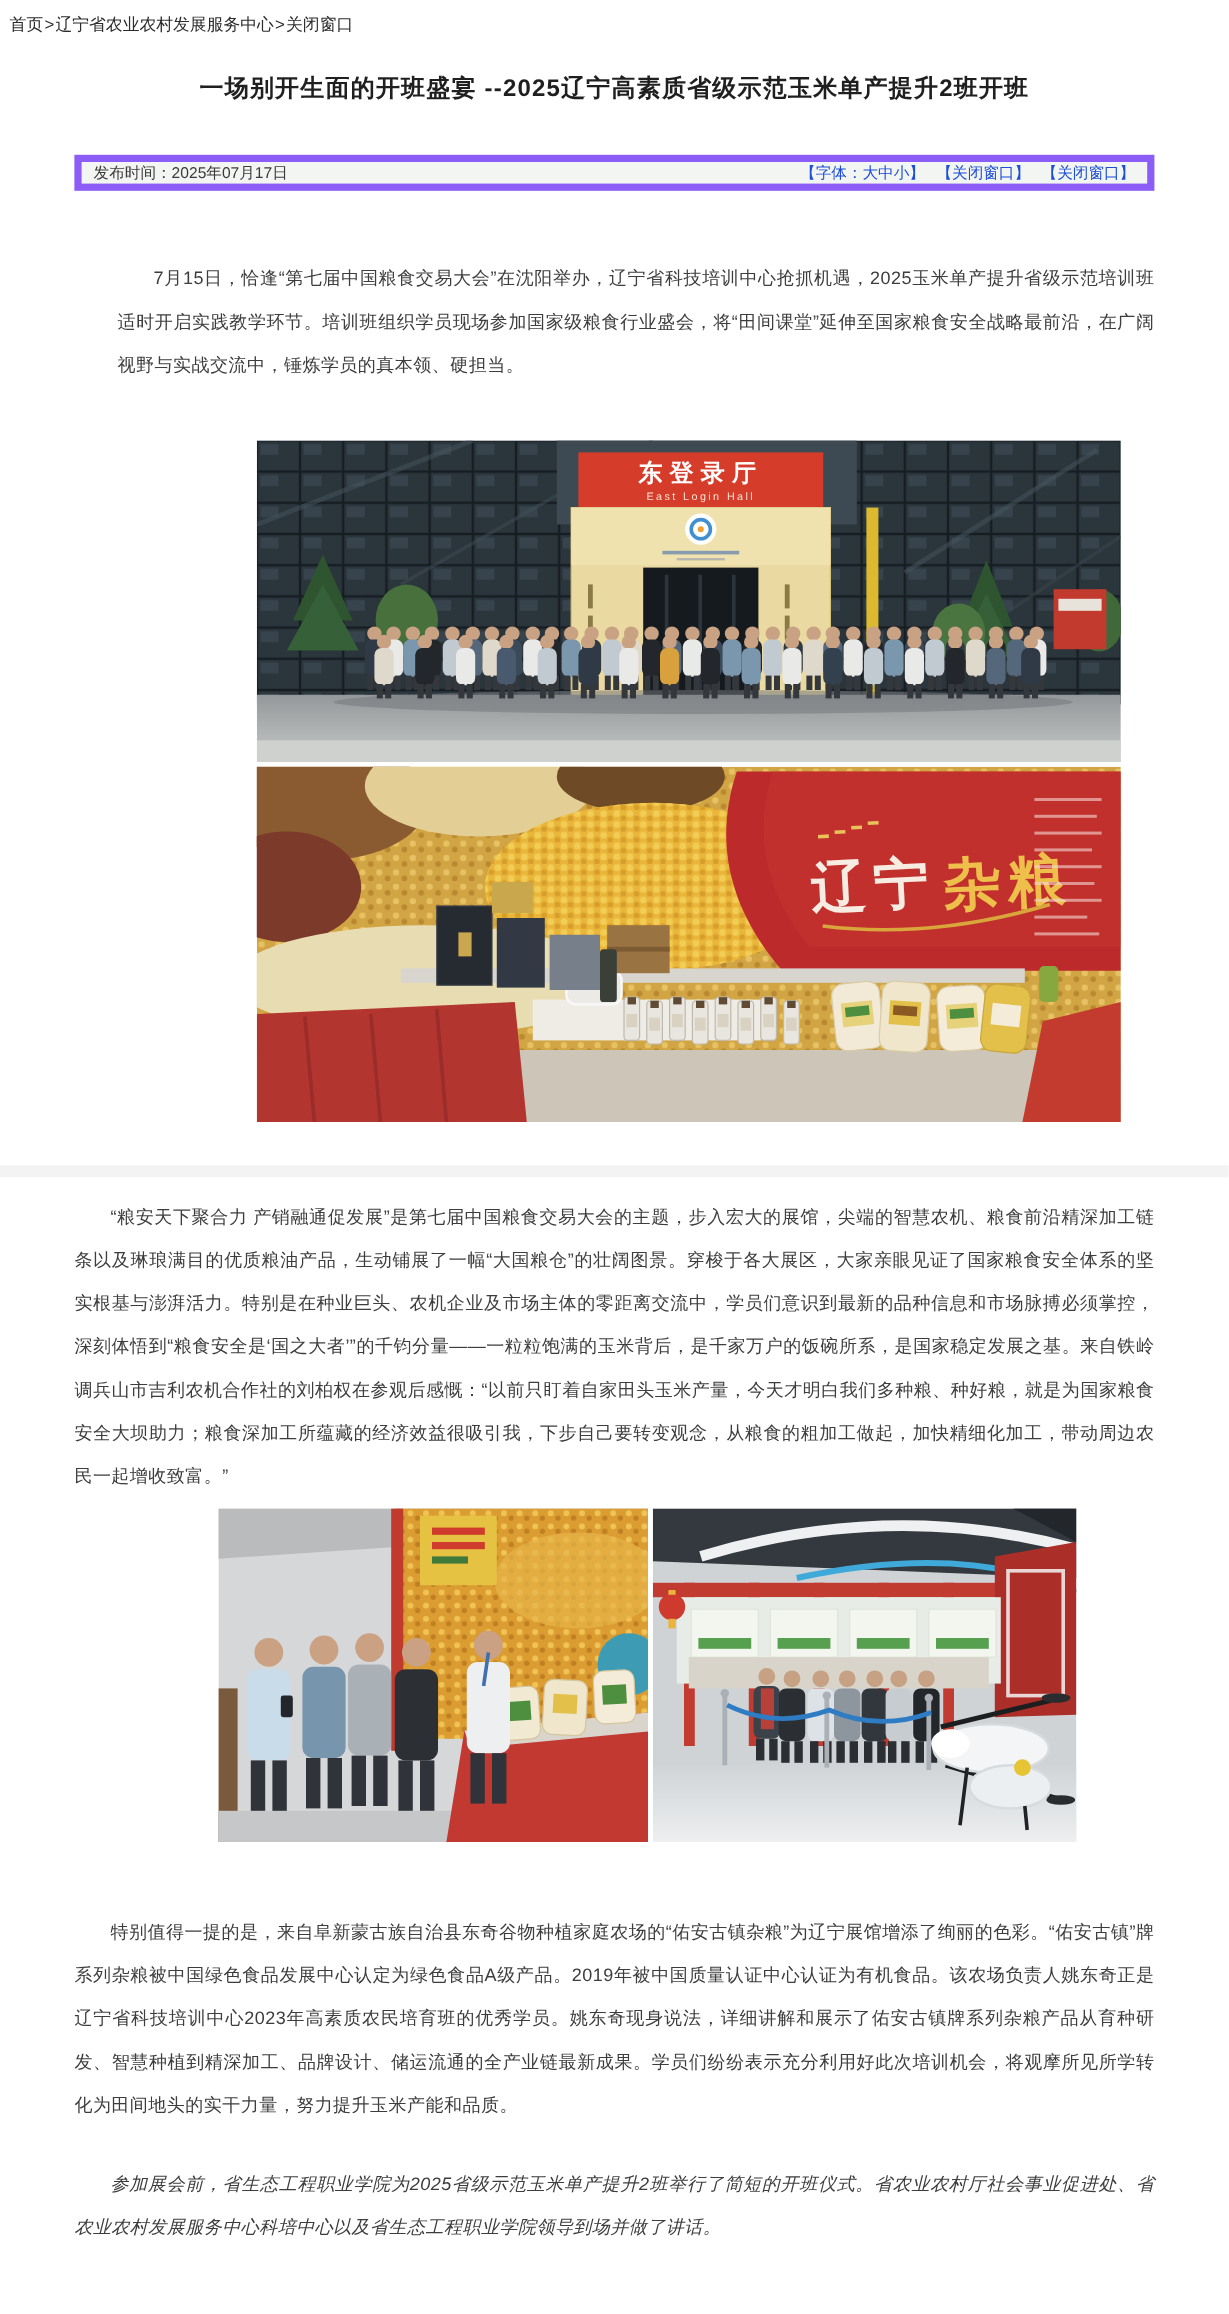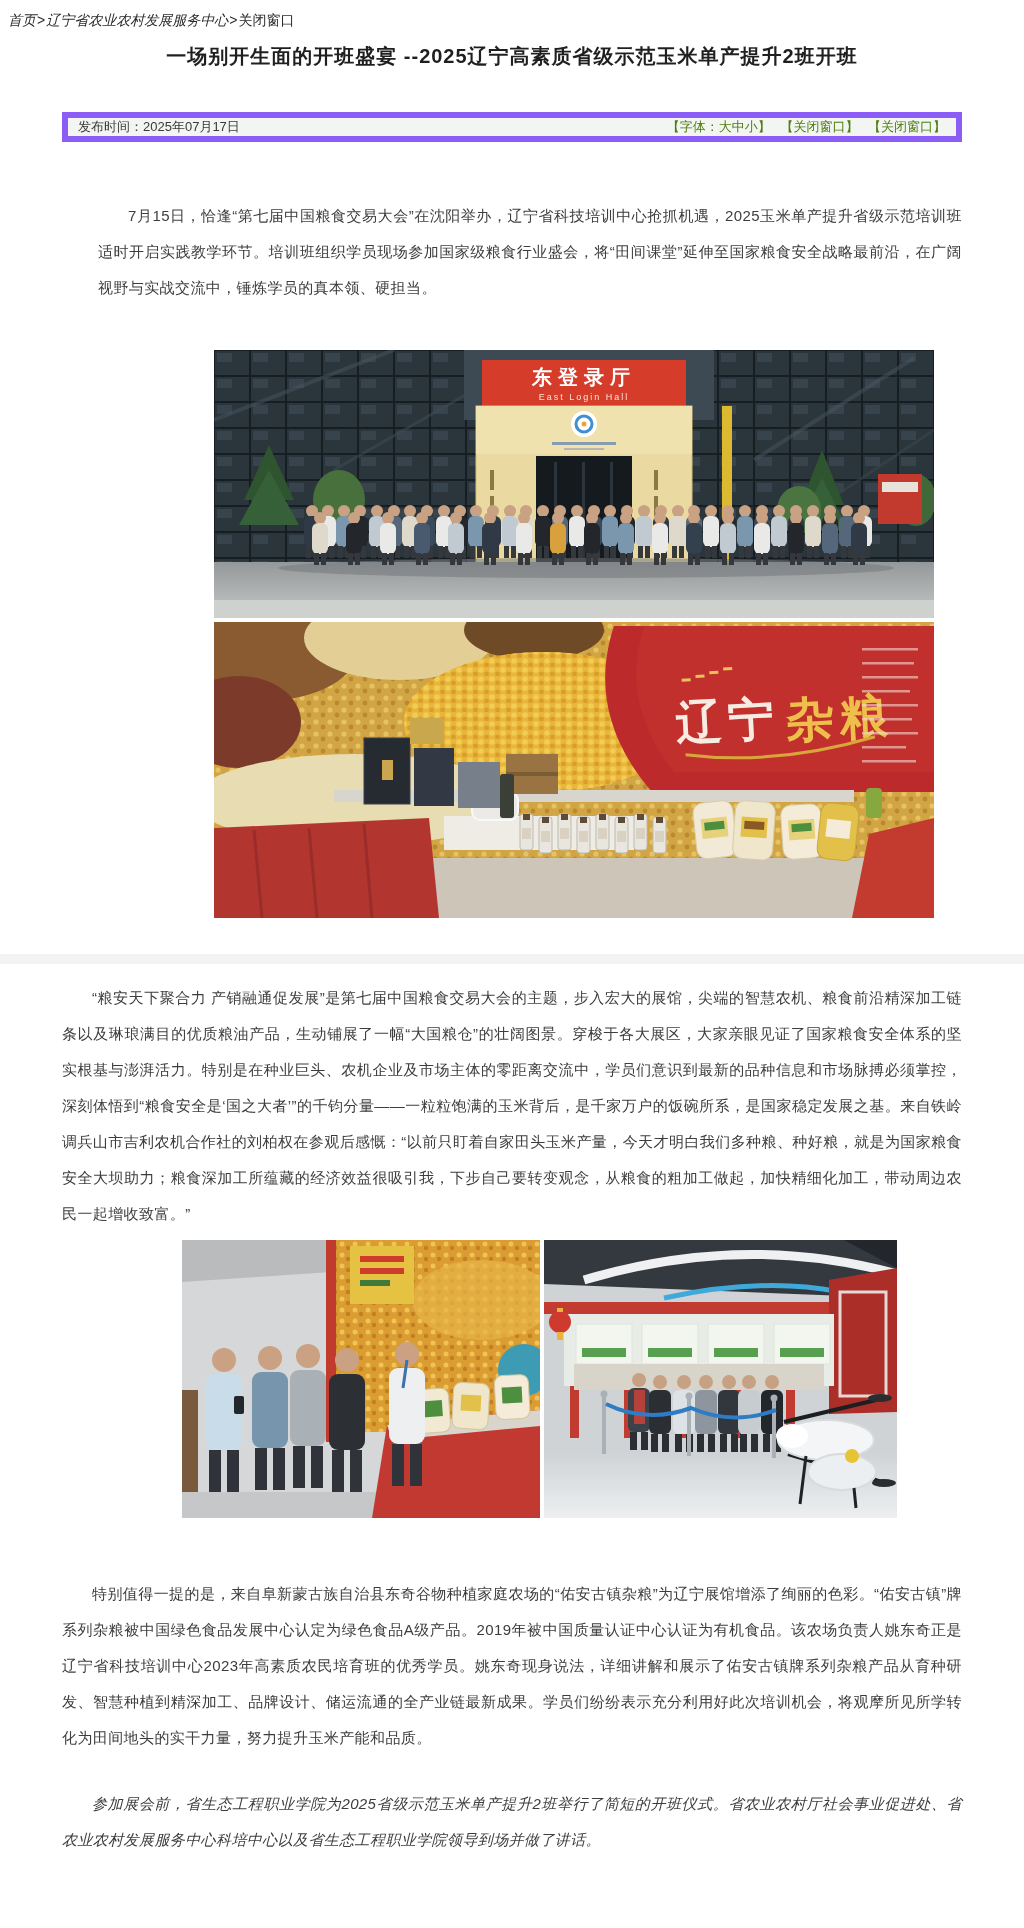--- a/index.html
+++ b/index.html
@@ -1,29 +1,29 @@
 <!DOCTYPE html>
 <html><head>
 <meta charset="utf-8">
 <style>
   * { margin:0; padding:0; box-sizing:border-box; }
   html,body { background:#ffffff; }
   body { font-family:"Liberation Sans","DejaVu Sans",sans-serif; }
   .page { width:1024px; height:1928px; margin:0 auto; background:#fff; overflow:hidden; }
 
   .breadcrumb { padding:12px 0 0 8px; font-size:14px; color:#2b2b2b; height:30px; }
-  .breadcrumb a { color:#2b2b2b; text-decoration:none; cursor:pointer;font-style:italic; }
+  .breadcrumb a { color:#2b2b2b; text-decoration:none; cursor:pointer; }
   .breadcrumb .sep { margin:0 1px; }
 
-  .title { margin-top:13px; text-align:center; font-size:20px; font-weight:bold; color:#1f1f1f; letter-spacing:1px; }
+  .title { margin-top:30px; text-align:center; font-size:20px; font-weight:bold; color:#1f1f1f; letter-spacing:1px; }
 
   .meta-bar { margin:42px 62px 0 62px; height:30px; background:#f2f5f1; border:6px solid #8b5cf6;
               display:flex; align-items:center; justify-content:space-between; padding:0 10px;
               font-size:13px; color:#3a3a3a; }
-  .meta-bar .tools span { margin-left:6px; cursor:pointer; color:#4d7c0f; }
+  .meta-bar .tools span { margin-left:6px; cursor:pointer; color:#1d4ed8; }
 
   .content { margin:0 62px; }
   .content p { font-size:15px; line-height:36px; color:#3d3d3d; text-align:justify;
                text-indent:2em; letter-spacing:0.4px; }
   .p1 { margin-top:56px;margin-left:36px; }
   .p2 { margin-top:16px; }
   .p3 { margin-top:58px; }
   .p4 { margin-top:30px;font-style:italic; }
 
   figure { margin:0; }

